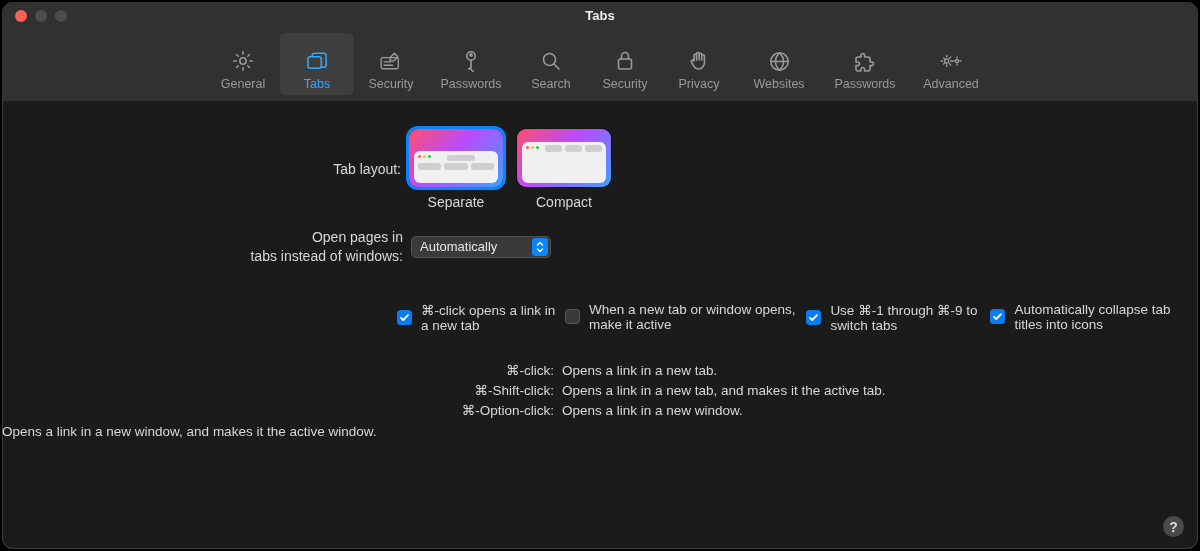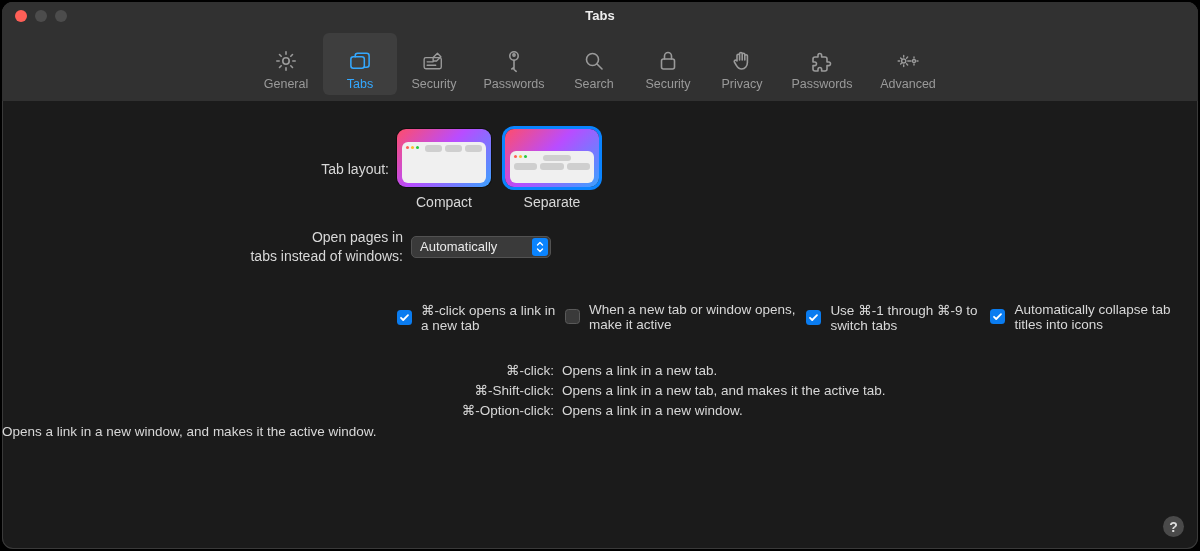--- a/index.html
+++ b/index.html
@@ -149,20 +149,29 @@
 
     <div class="tbitem">
       <div class="ic">
         <svg width="22" height="24" viewBox="0 0 22 24">
             <path d="M6 12V6.5a1.3 1.3 0 1 1 2.6 0V11M8.6 11V4.8a1.3 1.3 0 1 1 2.6 0V11M11.2 11V5.5a1.3 1.3 0 1 1 2.6 0V11M13.8 11V7a1.3 1.3 0 1 1 2.6 0v6.5c0 3.5-2.3 6.5-5.7 6.5-2.8 0-4.2-1.3-5.5-3.8L3.4 13c-.7-1.3.9-2.5 2-1.6L6 12"></path>
           </svg>
       </div>
       <span class="lbl">Privacy</span>
     </div>
 
+    <div class="tbitem wide">
+      <div class="ic">
+        <svg width="23" height="23" viewBox="0 0 23 23">
+            <circle cx="11.5" cy="11.5" r="8.7"></circle>
+            <path d="M2.8 11.5h17.4M11.5 2.8c2.6 2.4 4 5.5 4 8.7s-1.4 6.3-4 8.7c-2.6-2.4-4-5.5-4-8.7s1.4-6.3 4-8.7Z"></path>
+          </svg>
+      </div>
+      <span class="lbl">Websites</span>
+    </div>
 
     <div class="tbitem wide">
       <div class="ic">
         <svg width="24" height="24" viewBox="0 0 24 24">
             <path d="M5 8h3V6.3a1.8 1.8 0 1 1 3.6 0V8H15a2 2 0 0 1 2 2v3h1.7a1.8 1.8 0 1 1 0 3.6H17V20a2 2 0 0 1-2 2h-3.4v-1.7a1.8 1.8 0 1 0-3.6 0V22H5a2 2 0 0 1-2-2v-3.4h1.7a1.8 1.8 0 1 0 0-3.6H3V10a2 2 0 0 1 2-2Z"></path>
           </svg>
       </div>
       <span class="lbl">Passwords</span>
     </div>
 
@@ -175,56 +184,56 @@
             <path d="M21 6.3v1.3M21 14.4v1.3M25.7 11h-1.3M17.6 11h-1.3"></path>
           </svg>
       </div>
       <span class="lbl">Advanced</span>
     </div>
   </div>
 
   <div class="content">
 
     <div class="row" style="align-items:center;">
-      <div class="rowlabel" style="align-self:center;">Tab layout:</div>
+      <div class="rowlabel" style="align-self:center;margin-left:12px;">Tab layout:</div>
       <div class="rowctrl">
-        <div class="layout-opt">
-          <div class="preview compact">
-            <div class="wp">
-              <div class="dots">
-                  <span class="r"></span>
-                  <span class="y"></span>
-                  <span class="g"></span>
-                </div>
-              <div class="tabs">
-                  <span></span>
-                  <span></span>
-                  <span></span>
-                </div>
-            </div>
-          </div>
-          <div class="caption">Compact</div>
-        </div>
         <div class="layout-opt">
           <div class="preview separate selected">
             <div class="wp">
               <div class="dots">
                   <span class="r"></span>
                   <span class="y"></span>
                   <span class="g"></span>
                 </div>
               <div class="url"></div>
               <div class="tabs">
                   <span></span>
                   <span></span>
                   <span></span>
                 </div>
             </div>
           </div>
           <div class="caption">Separate</div>
+        </div>
+        <div class="layout-opt">
+          <div class="preview compact">
+            <div class="wp">
+              <div class="dots">
+                  <span class="r"></span>
+                  <span class="y"></span>
+                  <span class="g"></span>
+                </div>
+              <div class="tabs">
+                  <span></span>
+                  <span></span>
+                  <span></span>
+                </div>
+            </div>
+          </div>
+          <div class="caption">Compact</div>
         </div>
       </div>
     </div>
 
     <div class="row" style="margin-top:18px;align-items:center;margin-left:14px;">
       <div class="rowlabel" style="white-space:pre-line;">Open pages in
 tabs instead of windows:</div>
       <div class="rowctrl">
         <div class="popup">
           <span>Automatically</span>

